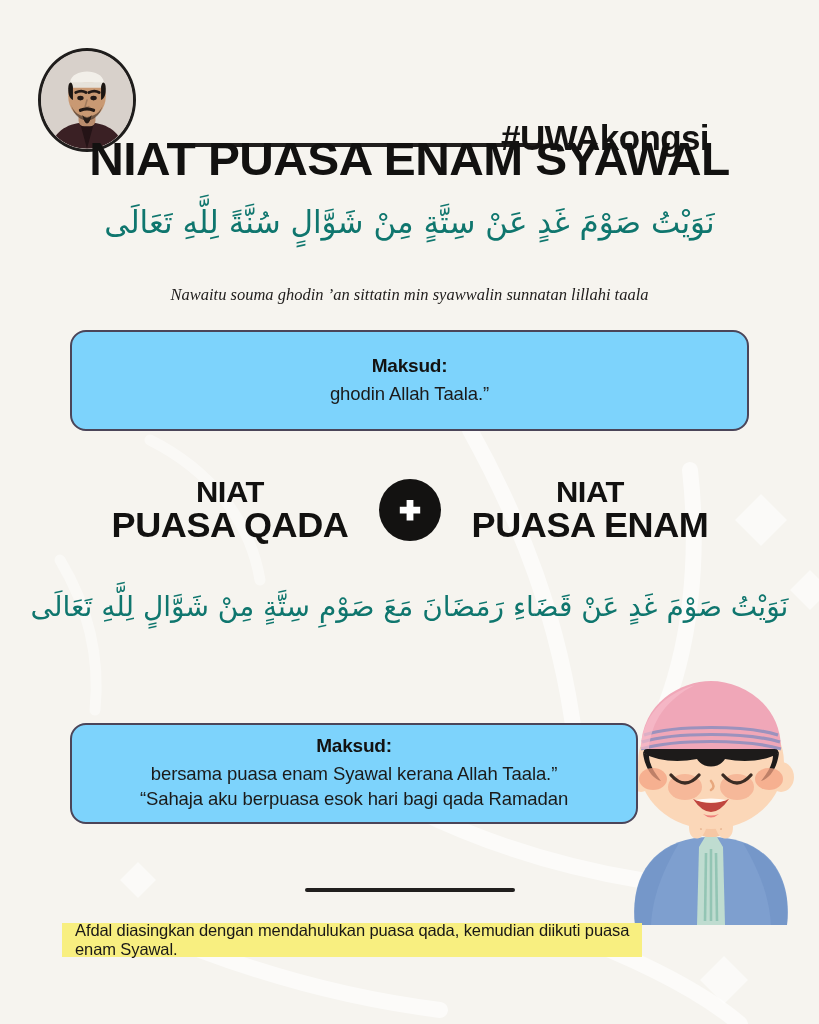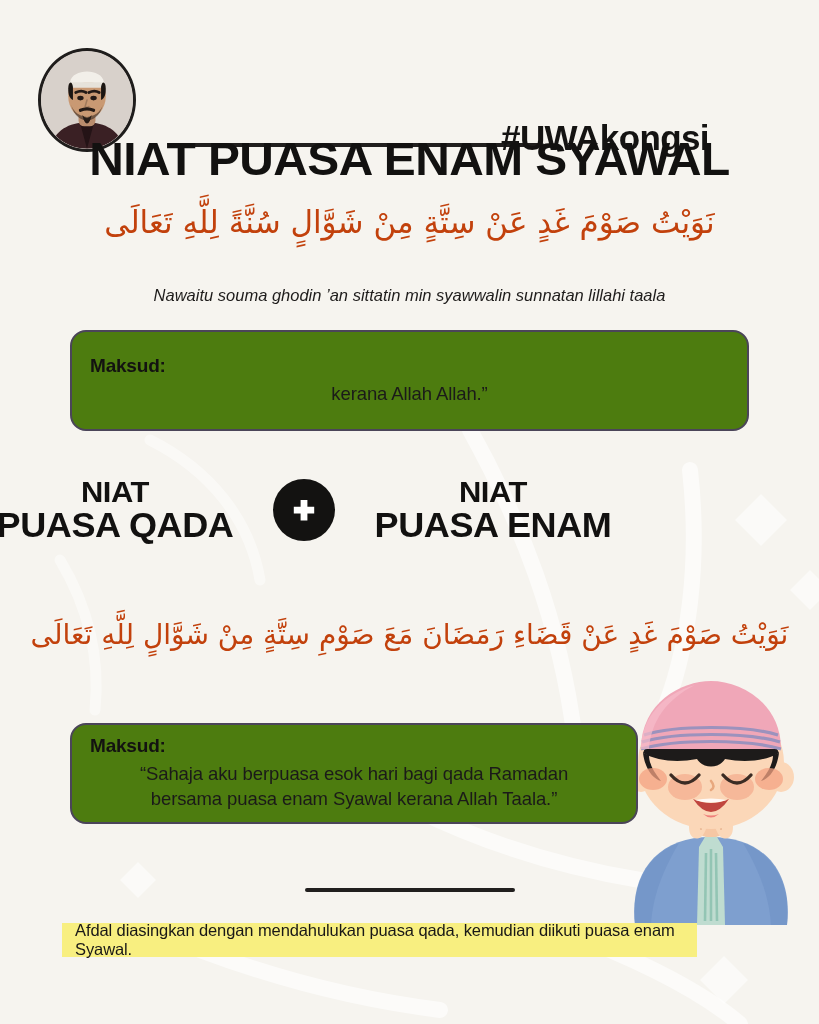--- a/index.html
+++ b/index.html
@@ -57,66 +57,66 @@
     color: #121110;
     transform: scaleX(1.04);
     z-index: 3;
     font-family: "Liberation Sans Narrow","Liberation Sans", sans-serif;
   }
 
   
   .arabic {
     position: absolute; width: 819px; text-align: center;
     direction: rtl;
-    color: #c2410c;
+    color: #0f766e;
     font-family: "DejaVu Sans", "Liberation Serif", serif;
     font-weight: 500;
     z-index: 3;
   }
   .arabic-1 { top: 198px; font-size: 31px; line-height: 1.55; }
-  .arabic-2 { top: 585px; font-size: 28px; line-height: 1.6; letter-spacing: 0px; margin-top: 28px; }
+  .arabic-2 { top: 585px; font-size: 28px; line-height: 1.6; letter-spacing: 0px; }
 
   .translit {
     position: absolute; width: 819px; text-align: center;
     font-style: italic;
     color: #1e1c1b;
-    font-family: Liberation Sans, sans-serif;
+    font-family: Liberation Serif, serif;
     line-height: 1.38;
     z-index: 3;
   }
   .translit-1 { top: 284px; font-size: 16.5px; }
   .translit-2 { top: 657px; font-size: 16.5px; }
 
   
   .maksud-box {
     position: absolute;
-    background: #4d7c0f;
+    background: #7dd3fc;
     border: 2.5px solid #4b4559;
     border-radius: 16px;
     z-index: 3;
     display: flex; flex-direction: column;
-    justify-content: center;
+    align-items: center; justify-content: center;
     padding: 10px 18px;
   }
   .maksud-box-1 { left: 70px; top: 330px; width: 679px; height: 101px; }
   .maksud-box-2 { left: 70px; top: 723px; width: 568px; height: 101px; }
   .maksud-label {
     font-size: 19px; font-weight: 700; color: #131211;
     margin-bottom: 5px; letter-spacing: -0.2px;
   }
   .maksud-text {
     font-size: 18.5px; color: #1b1a19; text-align: center;
     line-height: 1.33; letter-spacing: -0.1px;
   }
 
   
   .combine-row {
     position: absolute; top: 465px; left: 0; width: 819px; height: 90px;
-    display: flex; align-items: center; 
-    gap: 43px;
+    display: flex; align-items: center; justify-content: center;
+    gap: 34px;
     z-index: 3;
   }
   .combine-label {
     text-align: center;
     font-size: 35px; font-weight: 800; color: #121110;
     line-height: 1.02; letter-spacing: -0.4px;
     transform: scaleX(1.03);
     font-family: "Liberation Sans Narrow","Liberation Sans", sans-serif;
   }
   .combine-label .small { font-size: 30px; display: block; }
@@ -132,21 +132,21 @@
   .bottom-rule {
     position: absolute; left: 305px; top: 888px;
     width: 210px; height: 3.5px;
     background: #211f1e; border-radius: 2px;
     z-index: 3;
   }
 
   
   .note {
     position: absolute; left: 62px; top: 923px;
-    width: 635px; height: 34px;
+    width: 580px; height: 34px;
     background: #f8ef80;
     display: flex; align-items: center;
     padding-left: 13px;
     z-index: 3;
   }
   .note span {
     font-size: 16.5px; color: #191817; letter-spacing: -0.1px;
   }
 
   
@@ -229,21 +229,21 @@
   </div>
 
   <div class="main-title">NIAT PUASA ENAM SYAWAL</div>
 
   <div class="arabic arabic-1">نَوَيْتُ صَوْمَ غَدٍ عَنْ سِتَّةٍ مِنْ شَوَّالٍ سُنَّةً لِلَّهِ تَعَالَى</div>
   <div class="translit translit-1">Nawaitu souma ghodin ’an sittatin min syawwalin sunnatan lillahi taala</div>
 
   <div class="maksud-box maksud-box-1">
     <div class="maksud-label">Maksud:</div>
     <div class="maksud-text">
-      <div>kerana Allah Allah.”</div>
+      <div>ghodin Allah Taala.”</div>
     </div>
   </div>
 
   <div class="combine-row">
     <div class="combine-label">
       <span class="small">NIAT</span>
       <span>PUASA QADA</span>
     </div>
 
     <div class="plus-badge">
@@ -258,22 +258,22 @@
     </div>
   </div>
 
   <div class="arabic arabic-2">نَوَيْتُ صَوْمَ غَدٍ عَنْ قَضَاءِ رَمَضَانَ مَعَ صَوْمِ سِتَّةٍ مِنْ شَوَّالٍ لِلَّهِ تَعَالَى</div>
   <div class="translit translit-2">
   </div>
 
   <div class="maksud-box maksud-box-2">
     <div class="maksud-label">Maksud:</div>
     <div class="maksud-text">
+      <div>bersama puasa enam Syawal kerana Allah Taala.”</div>
       <div>“Sahaja aku berpuasa esok hari bagi qada Ramadan</div>
-      <div>bersama puasa enam Syawal kerana Allah Taala.”</div>
     </div>
   </div>
 
   <div class="boy">
     <svg viewBox="0 0 212 248">
 
       <path d="M30 248 C 24 196, 52 160, 106 160 C 160 160, 188 196, 182 248 Z" fill="#7e9fcf"></path>
 
       <path d="M94 170 L106 150 L118 170 L120 248 L92 248 Z" fill="#bfdcd0"></path>
       <g stroke="#8fc3b1" stroke-width="2.6" opacity="0.9">

